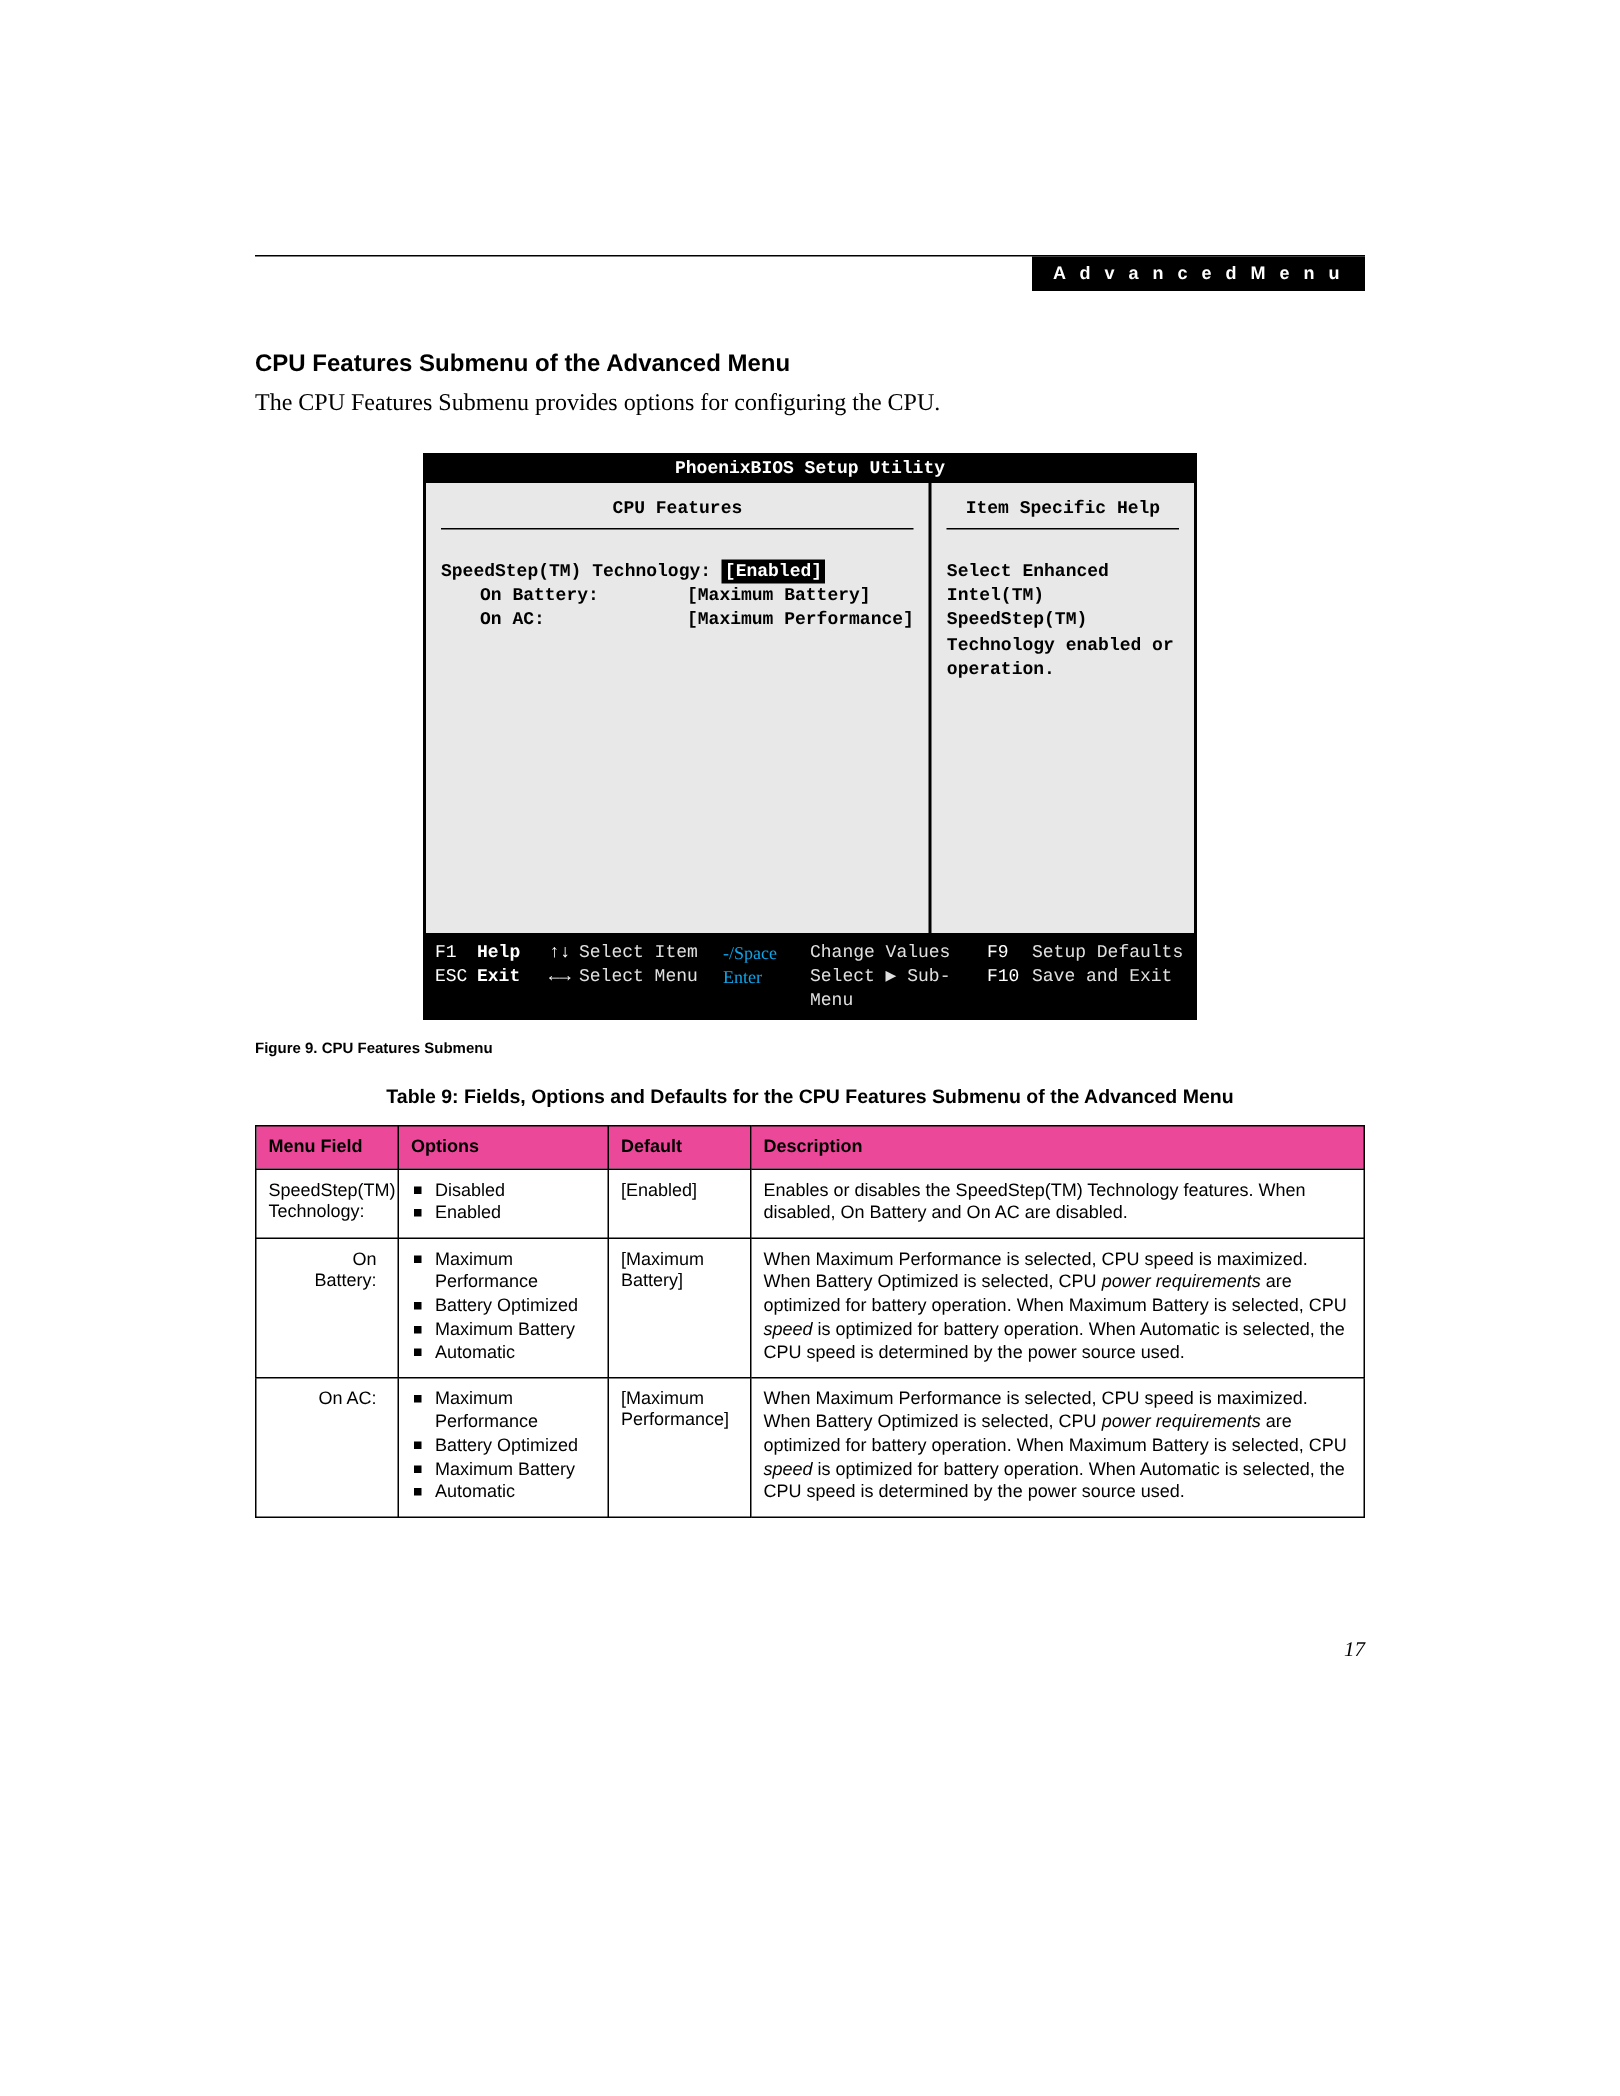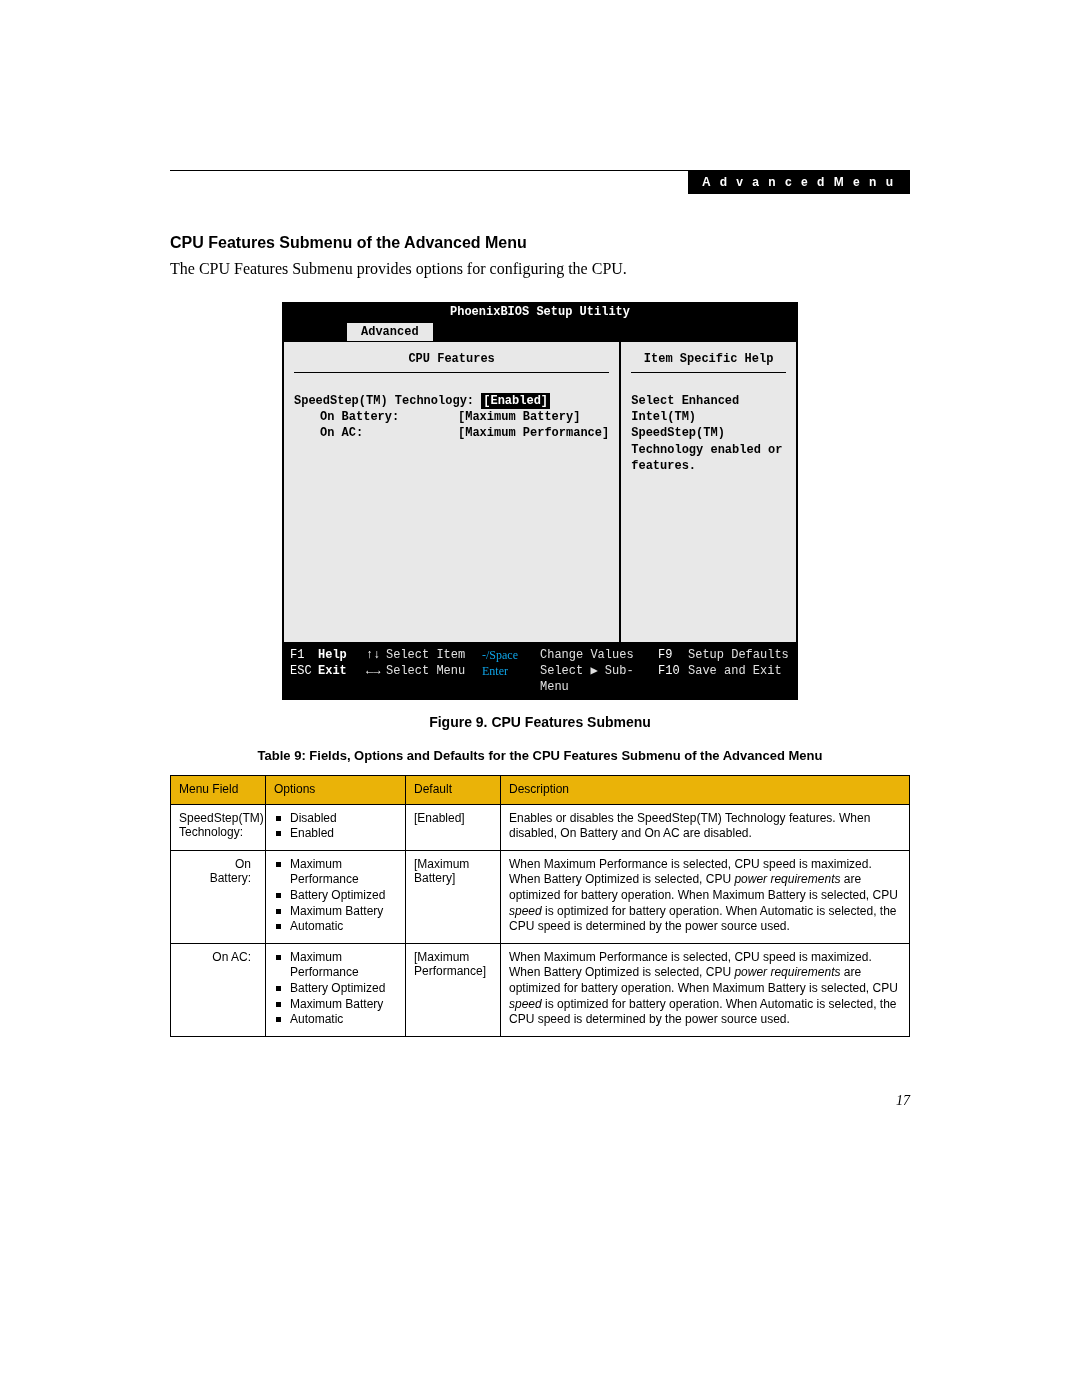--- a/index.html
+++ b/index.html
@@ -130,23 +130,23 @@
   .bios .fk { display: inline-block; width: 28px; color: #fff; }
   .bios .flabel { display: inline-block; width: 48px; font-weight: bold; color:#fff;}
   .bios .farrow { display:inline-block; width:20px; color:#fff;}
   .bios .faction{ display:inline-block; width:96px; color:#e0e0e0;}
   .bios .fkey2  { display:inline-block; width:58px; color:#0ea5e9;font-family:Liberation Serif, serif;}
   .bios .faction2{display:inline-block; width:118px; color:#e0e0e0;}
   .bios .fk3    { display:inline-block; width:30px; color:#fff;}
   .bios .flast  { display:inline-block; color:#e0e0e0;}
 
   .fig-caption {
-    text-align: center;
+    text-align: left;
     font-family: Arial, Helvetica, sans-serif;
-    font-size: 14px;
+    font-size: 10px;
     font-weight: bold;
     margin: 4px 0 18px 0;
   }
   .tbl-caption {
     text-align: center;
     font-family: Arial, Helvetica, sans-serif;
     font-size: 13px;
     font-weight: bold;
     margin: 0 0 12px 0;
   }
@@ -159,22 +159,22 @@
     font-size: 12px;
     table-layout: fixed;
   }
   table.opt th, table.opt td {
     border: 1px solid #000;
     padding: 6px 8px 8px 8px;
     vertical-align: top;
     text-align: left;
   }
   table.opt th {
-    background: #eab308;
-    font-weight: normal;
+    background: #ec4899;
+    font-weight: bold;
   }
   table.opt col.c1 { width: 95px; }
   table.opt col.c2 { width: 140px; }
   table.opt col.c3 { width: 95px; }
   table.opt col.c4 { }
   .menu-field { text-align: right; padding-right: 6px; }
   .sub-indent { padding-left: 18px; display:block; }
   ul.square {
     list-style: none;
     margin: 0;
@@ -212,24 +212,20 @@
   <div class="rule"></div>
   <div class="header-row">
     <div class="header-bar">A d v a n c e d   M e n u</div>
   </div>
 
   <h2 class="section-title">CPU Features Submenu of the Advanced Menu</h2>
   <p class="intro">The CPU Features Submenu provides options for configuring the CPU.</p>
 
   <div class="bios">
     <div class="title-bar">PhoenixBIOS Setup Utility</div>
-    <div class="menu-bar">
-      <div class="menu-spacer-left"></div>
-      <div class="menu-tab">Advanced</div>
-    </div>
     <div class="panels">
       <div class="panel-left">
         <div class="panel-head">CPU Features</div>
         <div class="panel-body">
           <div class="opt-row">
             <span class="opt-label">SpeedStep(TM) Technology:</span>
             <span>&nbsp;</span>
             <span class="opt-val opt-selected">[Enabled]</span>
           </div>
           <div class="opt-row indent">
@@ -241,21 +237,21 @@
             <span class="opt-val">[Maximum Performance]</span>
           </div>
         </div>
       </div>
       <div class="panel-right">
         <div class="panel-head">Item Specific Help</div>
         <div class="help-body">
           <div>Select Enhanced</div>
           <div>Intel(TM) SpeedStep(TM)</div>
           <div>Technology enabled or</div>
-          <div>features.</div>
+          <div>operation.</div>
         </div>
       </div>
     </div>
     <div class="footer">
       <div class="footer-row">
         <span class="fk">F1</span>
         <span class="flabel">Help</span>
         <span class="farrow">↑↓</span>
         <span class="faction">Select Item</span>
         <span class="fkey2">-/Space</span>

